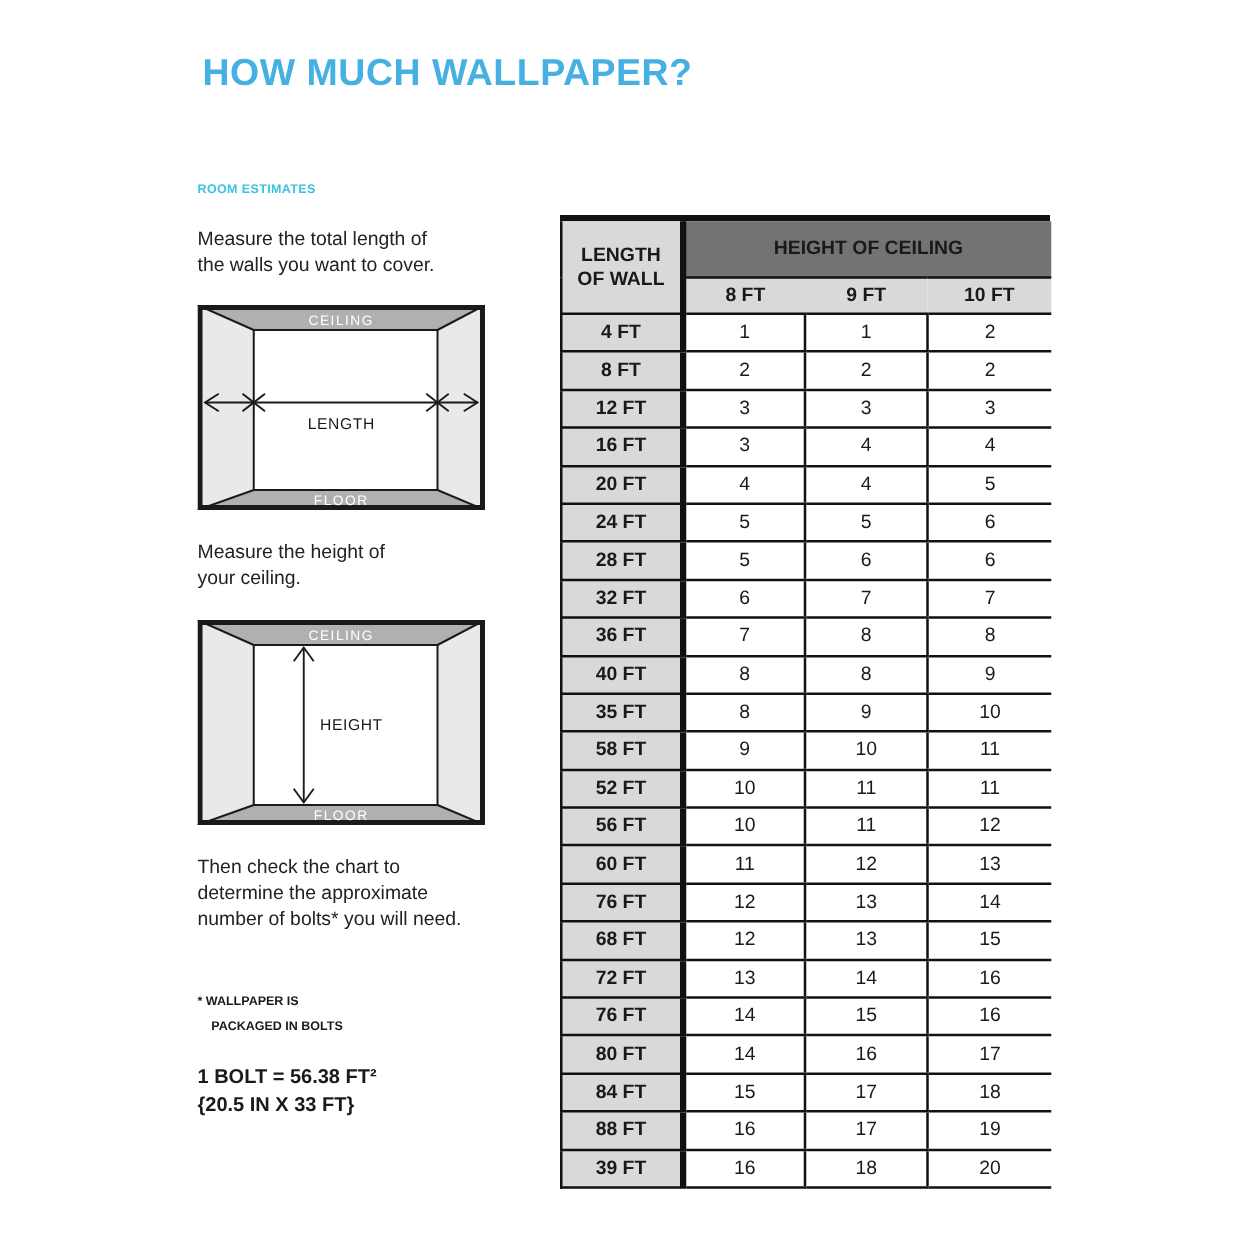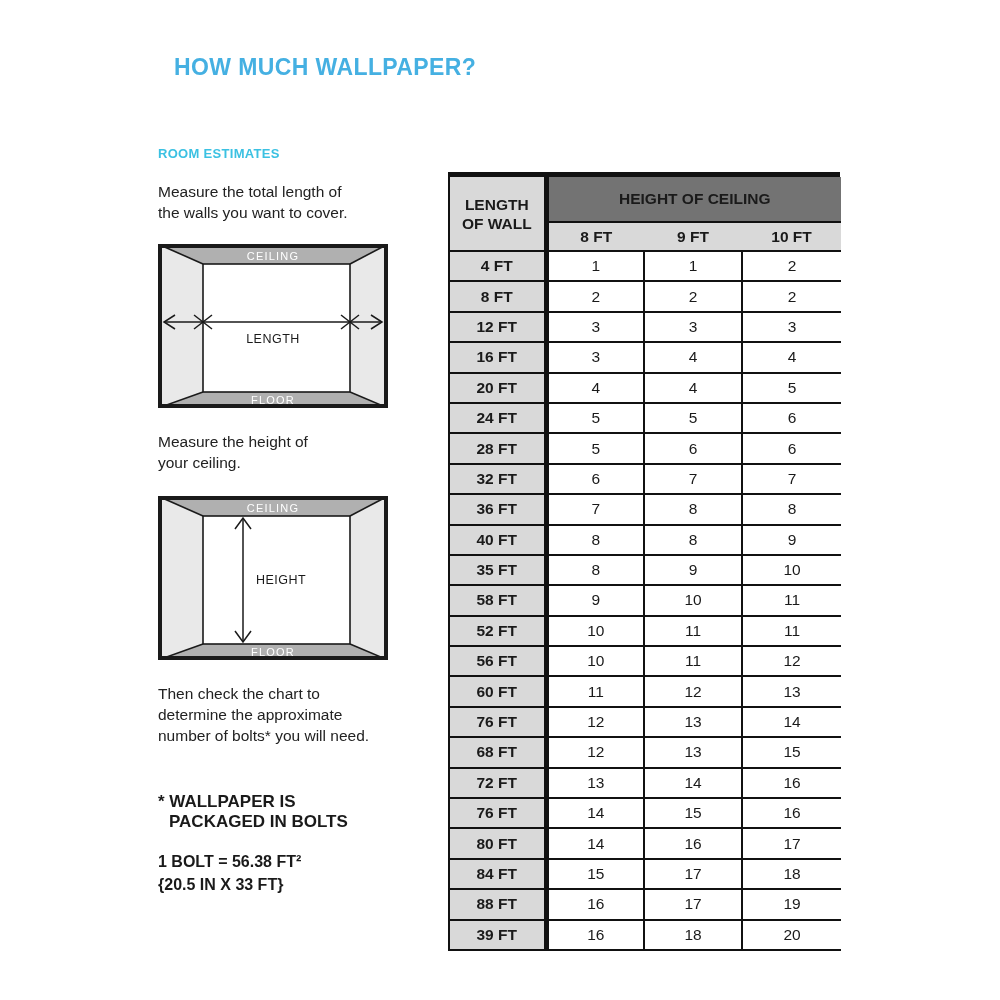--- a/index.html
+++ b/index.html
@@ -2,38 +2,38 @@
 <html><head>
 <meta charset="utf-8">
 <style>
   html,body{margin:0;padding:0;background:#fff;}
   .page{
     position:relative;width:1000px;height:1000px;background:#ffffff;
     font-family:"Liberation Sans", sans-serif;color:#1a1a1a;overflow:hidden;
   }
   .abs{position:absolute;}
   h1.title{
-    left:158px;top:38px;margin:16px;font-size:23px;font-weight:bold;
+    left:158px;top:38px;margin:4px;font-size:30px;font-weight:bold;
     color:#45b0e2;letter-spacing:.4px;
   }
   h2.subhead{
-    margin:0;font-size:13px;font-weight:bold;color:#3bc1e2;letter-spacing:.3px;
+    margin:0;font-size:10px;font-weight:bold;color:#3bc1e2;letter-spacing:.3px;
   }
   .room-head{left:158px;top:146px;}
   .table-head{left:448px;top:146px;width:392px;text-align:center;}
   p.step{
     margin:0;font-size:15.5px;line-height:21px;color:#222;
     white-space:pre-line;width:250px;
   }
   .step1{left:158px;top:181px;}
   .step2{left:158px;top:431px;}
   .step3{left:158px;top:683px;}
   .diagram1{left:158px;top:244px;}
   .diagram2{left:158px;top:496px;}
-  .footnote{left:158px;top:792px;font-size:17px;font-weight:bold;line-height:20px;}
+  .footnote{left:158px;top:792px;font-size:10px;font-weight:bold;line-height:20px;}
   .footnote .indent{padding-left:11px;}
   .boltinfo{left:158px;top:850px;font-size:16px;font-weight:bold;line-height:23px;}
   
   .table-wrap{
     position:absolute;left:448px;top:172px;width:392px;
     border-top:5px solid #111;
   }
   table.bolts{
     border-collapse:collapse;width:100%;table-layout:fixed;
   }

